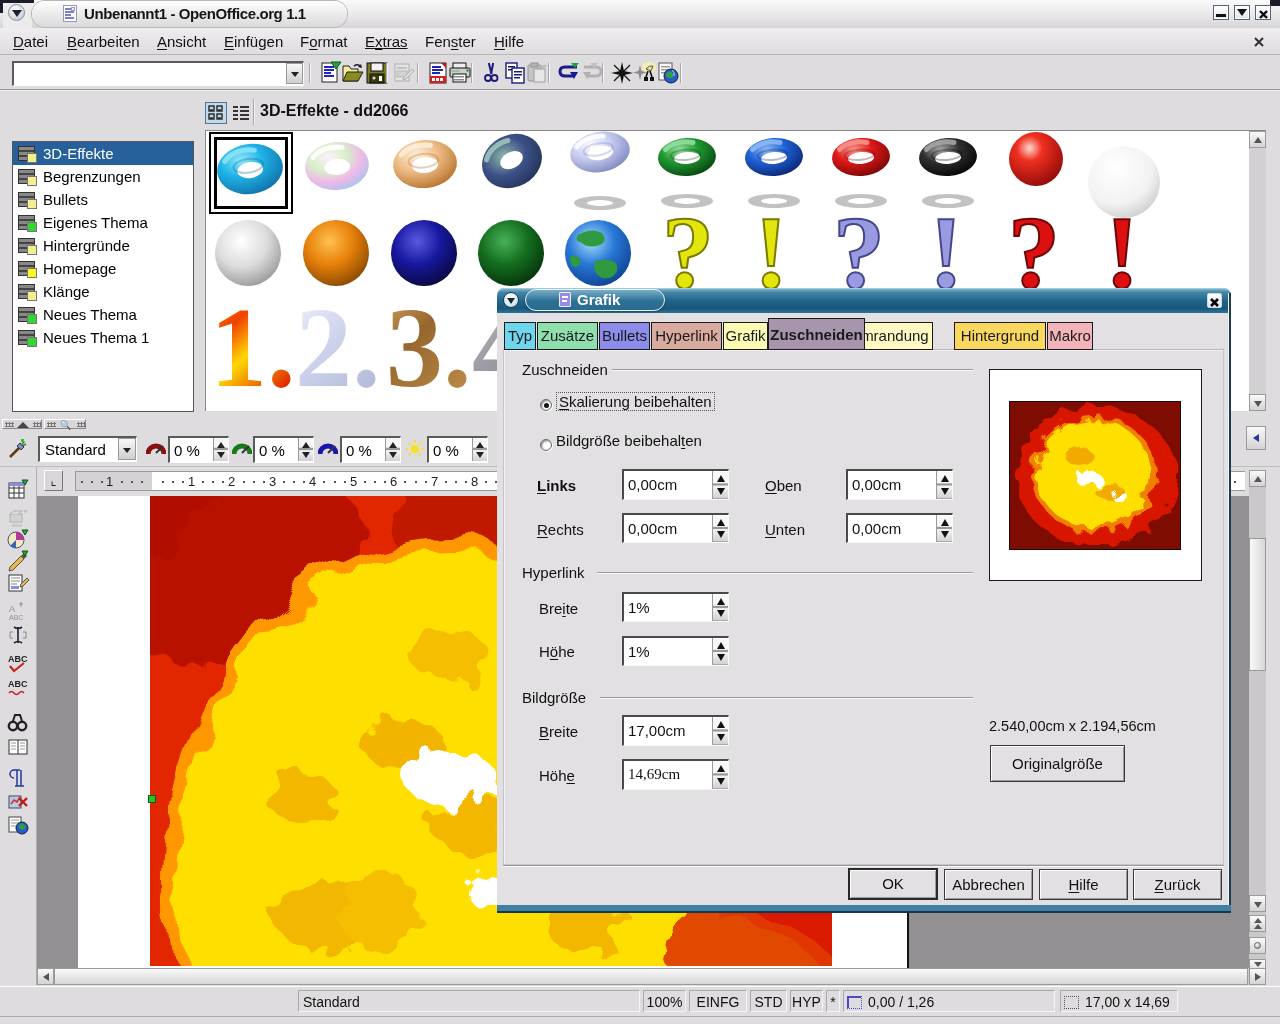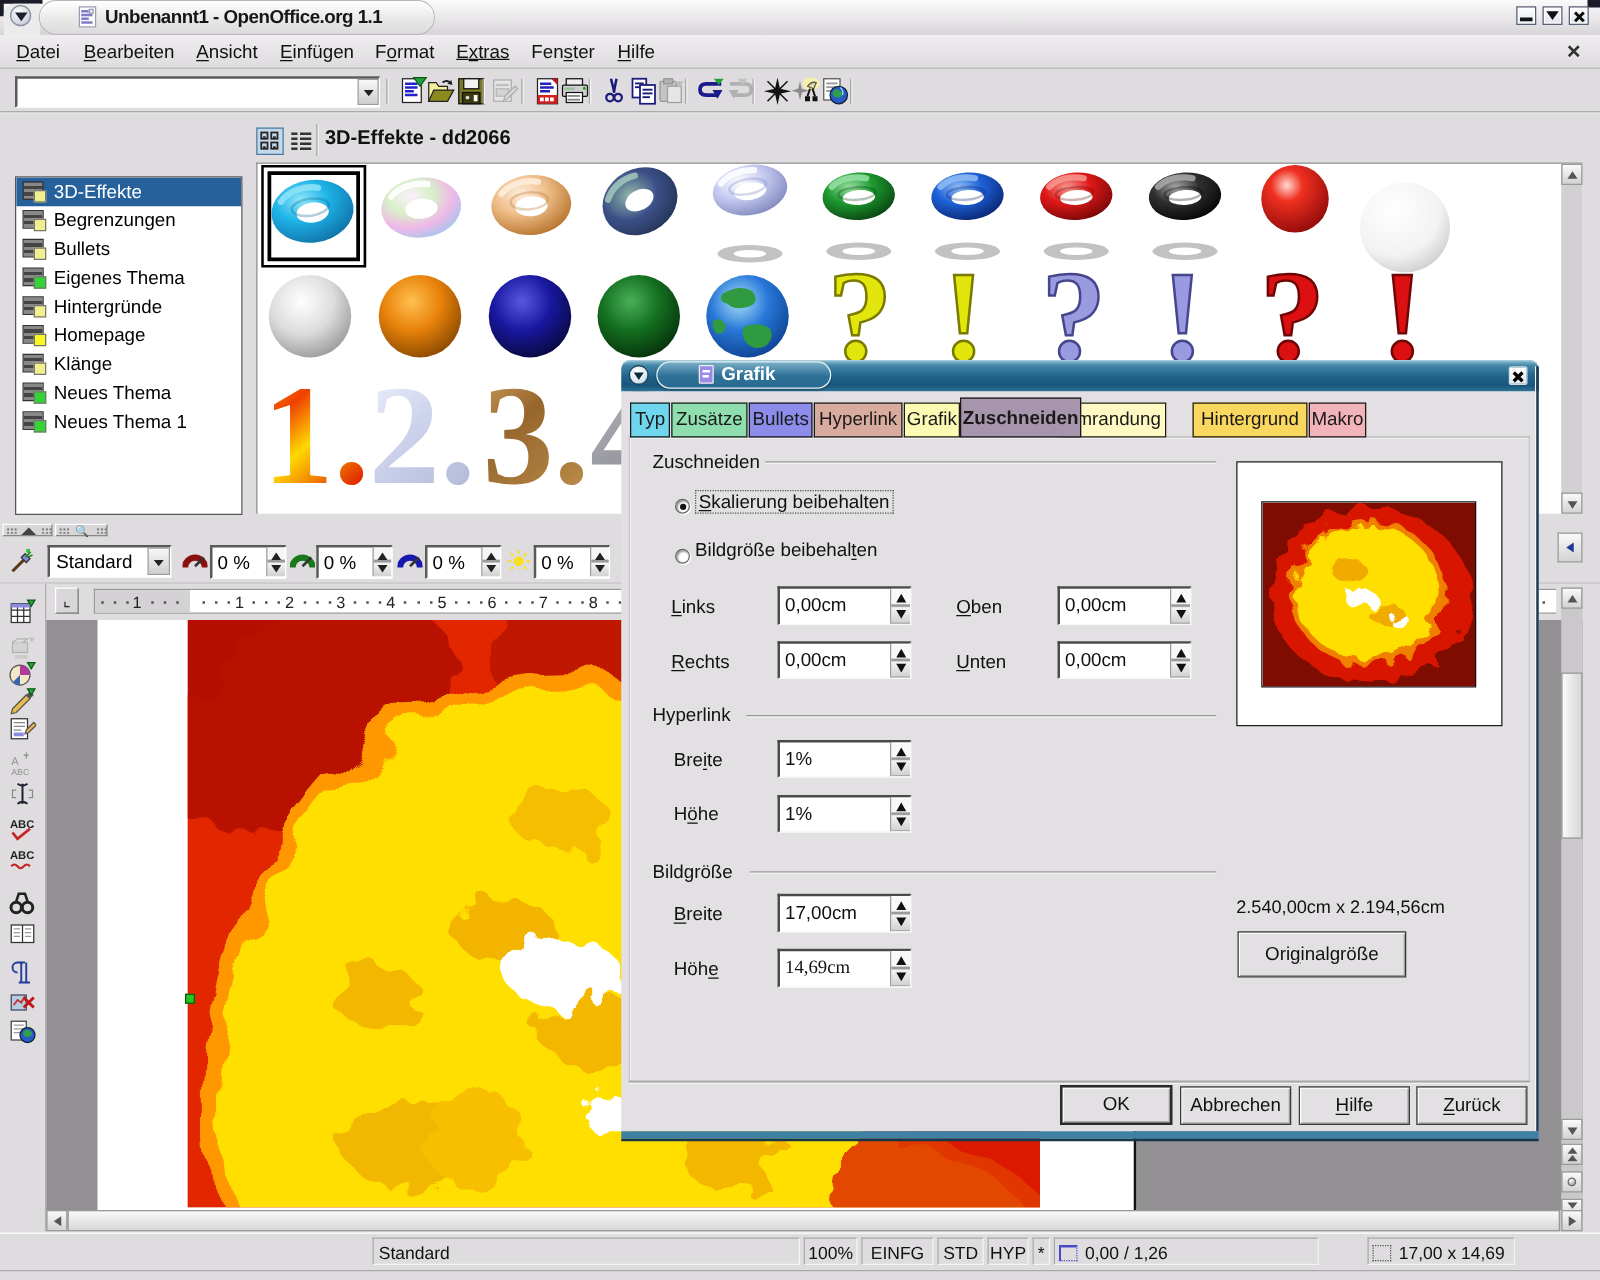--- a/index.html
+++ b/index.html
@@ -790,21 +790,21 @@
     </div>
 </div>
 <div id="statusbar" class="abs" style="left:0;top:986px;width:1280px;height:30px;background:#dedcde;border-top:1px solid #fff;font-size:14px;color:#111;">
   <div class="scell" style="left:298px;width:342px;"><span style="margin-left:4px;">Standard</span></div>
   <div class="scell" style="left:643px;width:43px;text-align:center;">100%</div>
   <div class="scell" style="left:689px;width:58px;text-align:center;">EINFG</div>
   <div class="scell" style="left:750px;width:37px;text-align:center;">STD</div>
   <div class="scell" style="left:790px;width:33px;text-align:center;">HYP</div>
   <div class="scell" style="left:826px;width:14px;text-align:center;">*</div>
   <div class="scell" style="left:843px;width:212px;"><span class="sico"></span><span style="margin-left:6px;">0,00 / 1,26</span></div>
-  <div class="scell" style="left:1094px;width:118px;"><span class="sico s2"></span><span style="margin-left:6px;">17,00 x 14,69</span></div>
+  <div class="scell" style="left:1060px;width:118px;"><span class="sico s2"></span><span style="margin-left:6px;">17,00 x 14,69</span></div>
 </div>
 <div id="bottomborder" class="abs" style="left:0;top:1016px;width:1280px;height:8px;background:#dedcde;border-top:1px solid #aaa8aa;"></div>
 <div id="dialog" class="abs" style="left:497px;top:288px;width:734px;height:625px;">
   <div class="abs" style="left:0;top:25px;width:734px;height:592px;background:#e2e0e2;"></div>
   <div class="abs" style="left:0;top:0;width:734px;height:25px;background:linear-gradient(#8fc0d2 0%,#4186a8 18%,#1f6189 55%,#1a567c 82%,#2f7396 100%);border-radius:7px 7px 0 0;box-shadow:inset 0 1px 0 #a5ccdc;">
     <div class="abs" style="left:6px;top:4px;width:16px;height:16px;border-radius:50%;background:radial-gradient(circle at 40% 30%,#ffffff,#d8e4ec 65%,#9ab0c0);border:1px solid #15425c;"></div>
     <div class="abs" style="left:10px;top:10px;width:0;height:0;border-left:4px solid transparent;border-right:4px solid transparent;border-top:6px solid #10293a;"></div>
     <div class="abs" style="left:28px;top:1px;width:140px;height:22px;border-radius:11px;background:linear-gradient(#79aec6,#2d7096 55%,#2a6b90);border:1px solid #e6f2f8;box-shadow:0 1px 2px rgba(0,0,0,.3);"></div>
     <div class="abs" style="left:62px;top:4px;width:12px;height:15px;background:#9a8ae8;border:1px solid #eee;border-radius:1px;">
         <div style="margin:3px 2px 0;height:2px;background:#fff;"></div>
@@ -828,21 +828,21 @@
   <div class="tab" style="left:550px;width:46px;background:#f2b3ba;">Makro</div>
   <div class="abs" style="left:6px;top:61px;width:721px;height:516px;border:1px solid #c6c4c6;border-top:1px solid #b8b6b8;box-shadow:inset 1px 1px 0 #f2f0f2;"></div>
   <div class="dlab" style="left:25px;top:73px;">Zuschneiden</div>
   <div class="gline" style="left:115px;top:81px;width:361px;"></div>
   <div class="rad" style="left:43px;top:111px;">
       <div class="raddot"></div>
     </div>
   <div class="dlab" style="left:59px;top:104px;border:1px dotted #555;padding:0 2px;"><u>S</u>kalierung beibehalten</div>
   <div class="rad" style="left:43px;top:151px;"></div>
   <div class="dlab" style="left:59px;top:144px;">Bildgröße beibehal<u>t</u>en</div>
-  <div class="dlab" style="left:40px;top:189px;"><u>L</u>inks</div>
+  <div class="dlab" style="left:40px;top:189px;font-weight:bold;"><u>L</u>inks</div>
   <div class="spin" style="left:125px;top:181px;">
       <span>0,00cm</span>
       <i></i>
     </div>
   <div class="dlab" style="left:268px;top:189px;"><u>O</u>ben</div>
   <div class="spin" style="left:349px;top:181px;">
       <span>0,00cm</span>
       <i></i>
     </div>
   <div class="dlab" style="left:40px;top:233px;"><u>R</u>echts</div>

